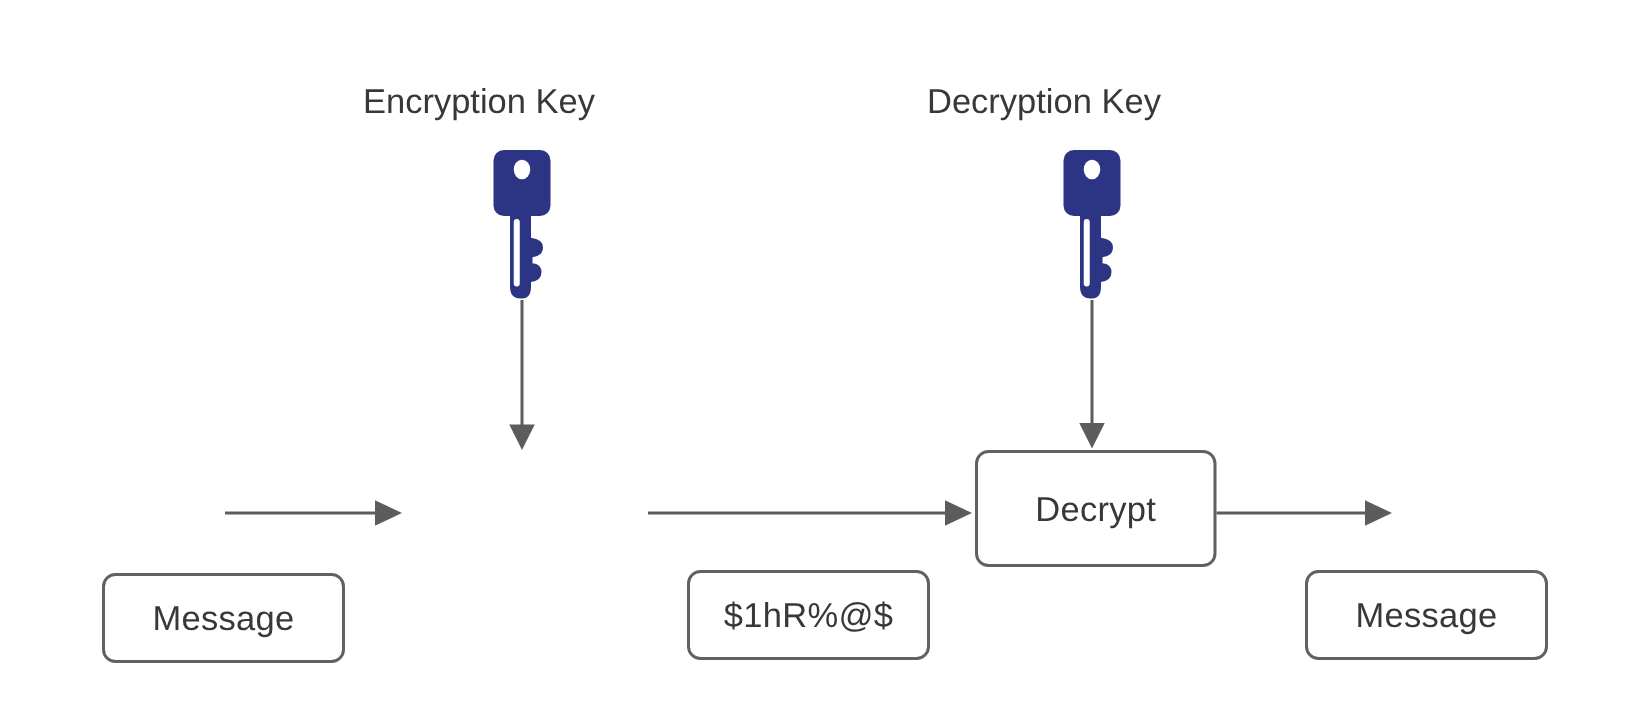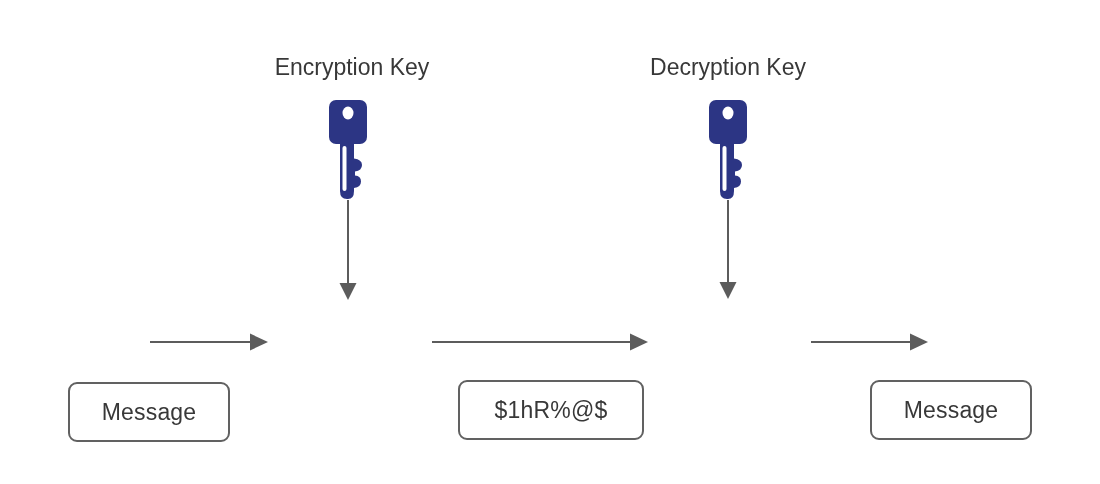--- a/index.html
+++ b/index.html
@@ -29,26 +29,25 @@
     display: flex;
     align-items: center;
     justify-content: center;
     font-size: 23px;
     color: #383838;
     letter-spacing: 0.2px;
   }
   .node-encrypt  { left: 269px; top: 301px; width: 163px; height: 78px; }
   .node-decrypt  { left: 650px; top: 300px; width: 161px; height: 78px; }
   .node-msg-left { left: 68px;  top: 382px; width: 162px; height: 60px; }
-  .node-cipher   { left: 458px; top: 380px; width: 186px; height: 60px; }
+  .node-cipher   { left: 458px; top: 380px; width: 162px; height: 60px; }
   .node-msg-right{ left: 870px; top: 380px; width: 162px; height: 60px; }
   .key-label {
     position: absolute;
     width: 220px;
-    text-align: center;
     font-size: 23px;
     color: #383838;
     top: 54px;
   }
   .label-enc { left: 242px; }
   .label-dec { left: 618px; }
   .key-icon-wrap {
     position: absolute;
     width: 40px;
     height: 100px;
@@ -108,20 +107,23 @@
     <svg width="40" height="100" viewBox="0 0 40 100" xmlns="http://www.w3.org/2000/svg">
       <g fill="#2c3584">
         <rect x="1" y="0" width="38" height="44" rx="7"></rect>
         <path d="M12 40 L12 91 Q12 99 19 99 L20 99 Q26 99 26 91 L26 88 Q33 87 33 81.5 Q33 76 27 75.5 L27 71.5 Q34 70.5 34 65 Q34 59.5 26 58.5 L26 40 Z"></path>
       </g>
       <ellipse cx="20" cy="13" rx="5.5" ry="6.5" fill="#ffffff"></ellipse>
       <rect x="14.5" y="46" width="4" height="45" rx="2" fill="#ffffff"></rect>
     </svg>
   </div>
 
+  <div class="node node-decrypt">
+    <span>Decrypt</span>
+  </div>
 
   <div class="node node-msg-left">
     <span>Message</span>
   </div>
   <div class="node node-cipher">
     <span>$1hR%@$</span>
   </div>
   <div class="node node-msg-right">
     <span>Message</span>
   </div>

